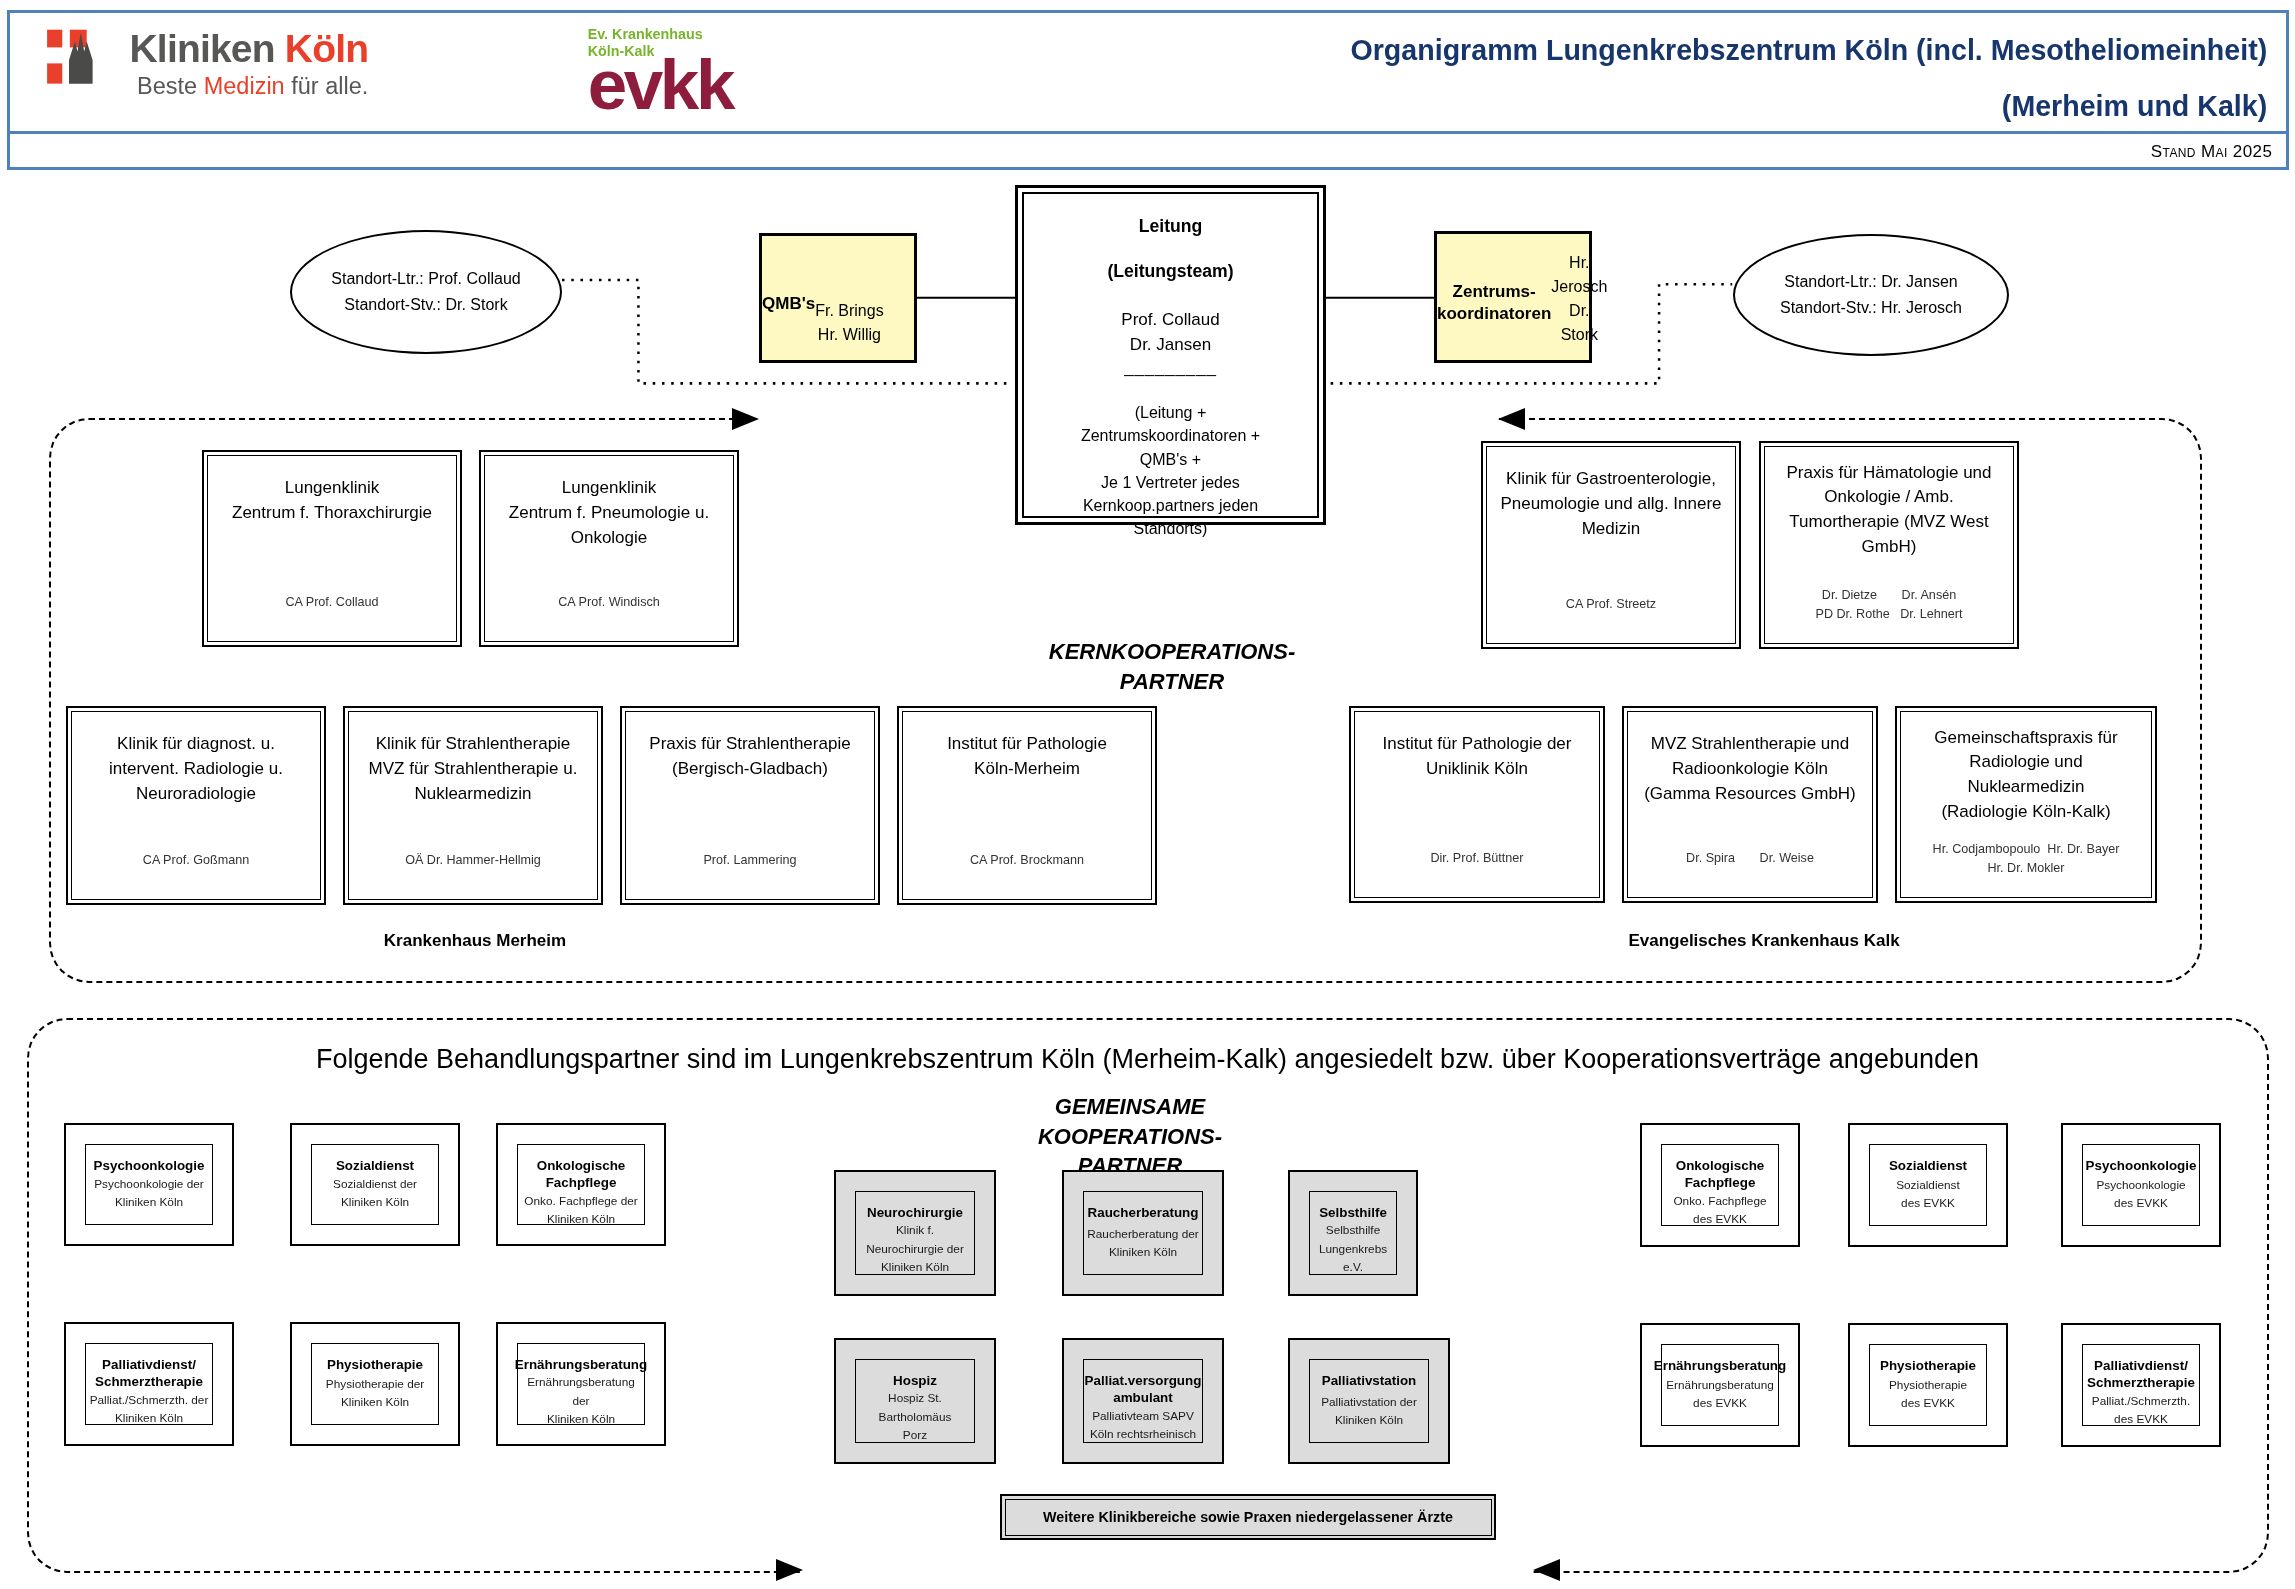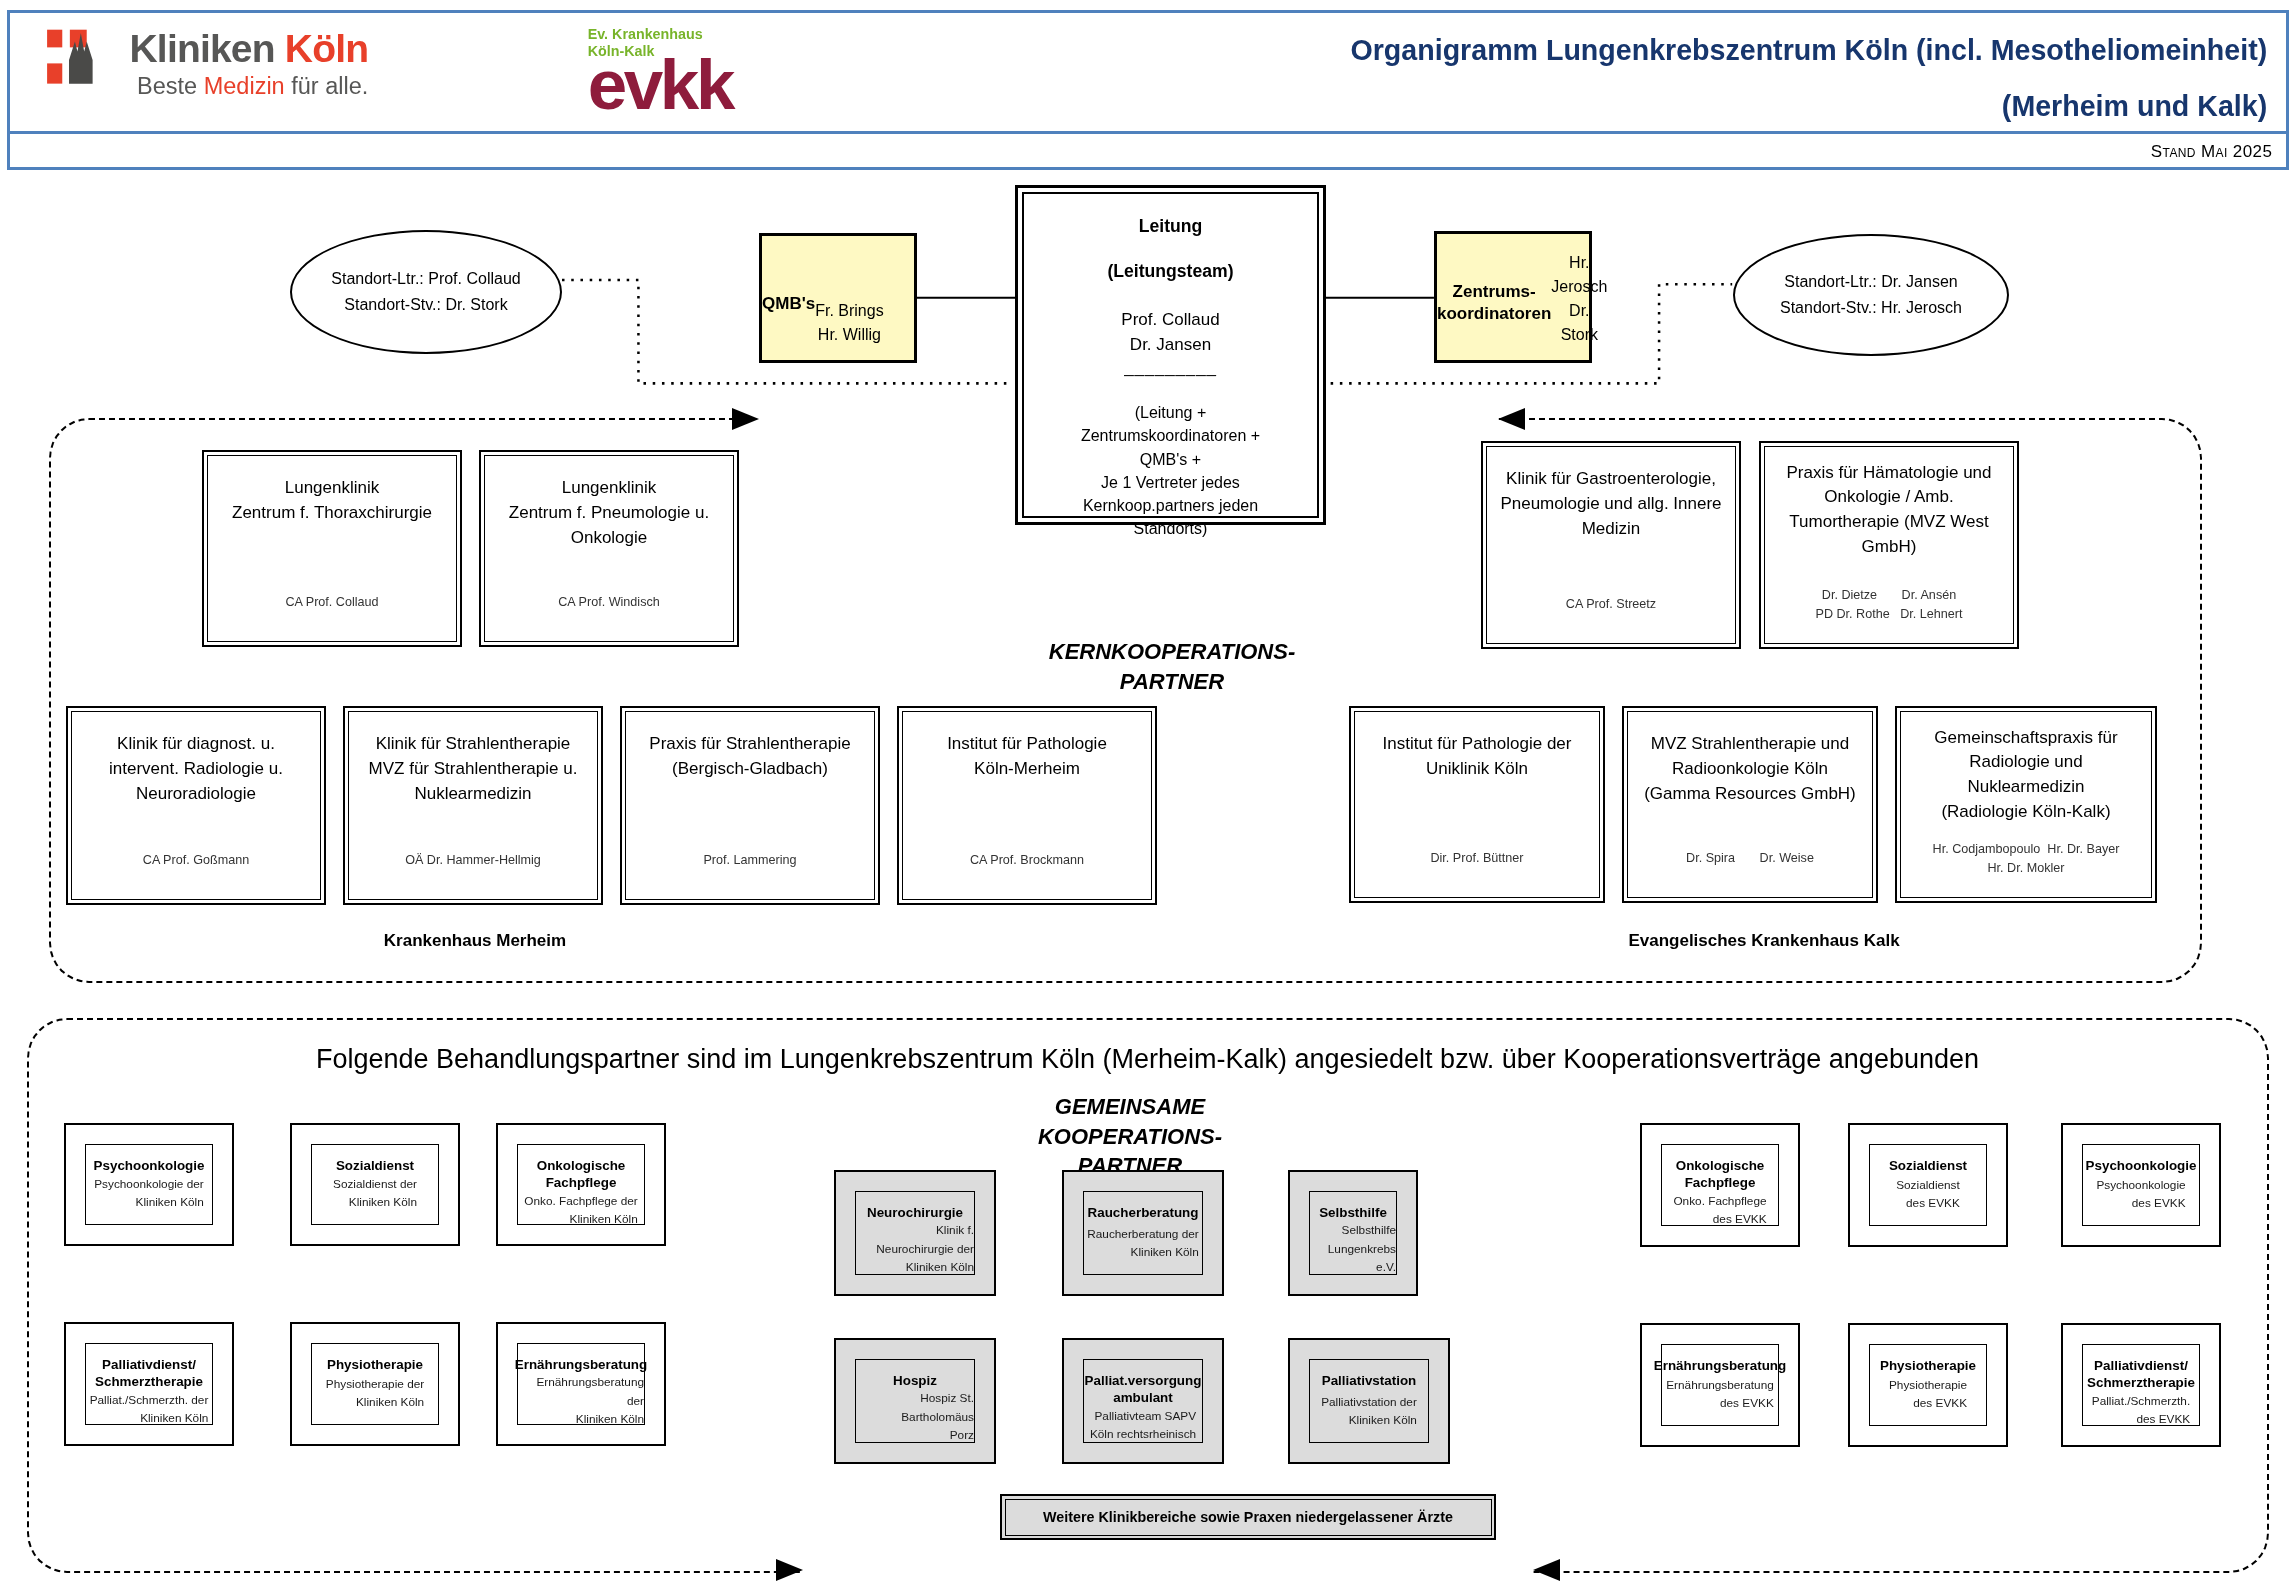--- a/index.html
+++ b/index.html
@@ -77,21 +77,21 @@
                    text-align:center; white-space:pre-line; line-height:1.35; }
   .site-label { position:absolute; font-weight:bold; font-size:17px; text-align:center; }
   .intro { position:absolute; font-size:27px; text-align:center; }
 
   
   .sbox { position:absolute; background:#fff; border:2.5px solid #000; padding:19px; box-sizing:border-box; }
   .sbox-in { border:1.7px solid #000; width:100%; height:100%; box-sizing:border-box;
              display:flex; flex-direction:column; align-items:center; text-align:center; }
   .sb-title { margin-top:11.8px; font-size:13.4px; font-weight:bold; line-height:1.3; white-space:pre-line; }
   .sb-sub { margin-top:auto; margin-bottom:12.6px; font-size:11.8px; line-height:1.55;
-            white-space:pre-line; color:#1a1a1a;text-align:right; }
+            white-space:pre-line; color:#1a1a1a; }
   .gray { background:#dcdcdc; }
 
   .weitere { position:absolute; background:#dcdcdc; border:2.5px solid #000; padding:2.5px; box-sizing:border-box; }
   .weitere-in { border:1.7px solid #000; height:100%; box-sizing:border-box;
                 display:flex; align-items:center; justify-content:center;
                 font-size:14.3px; font-weight:bold; text-align:center; }
 </style>
 </head>
 <body>
 

